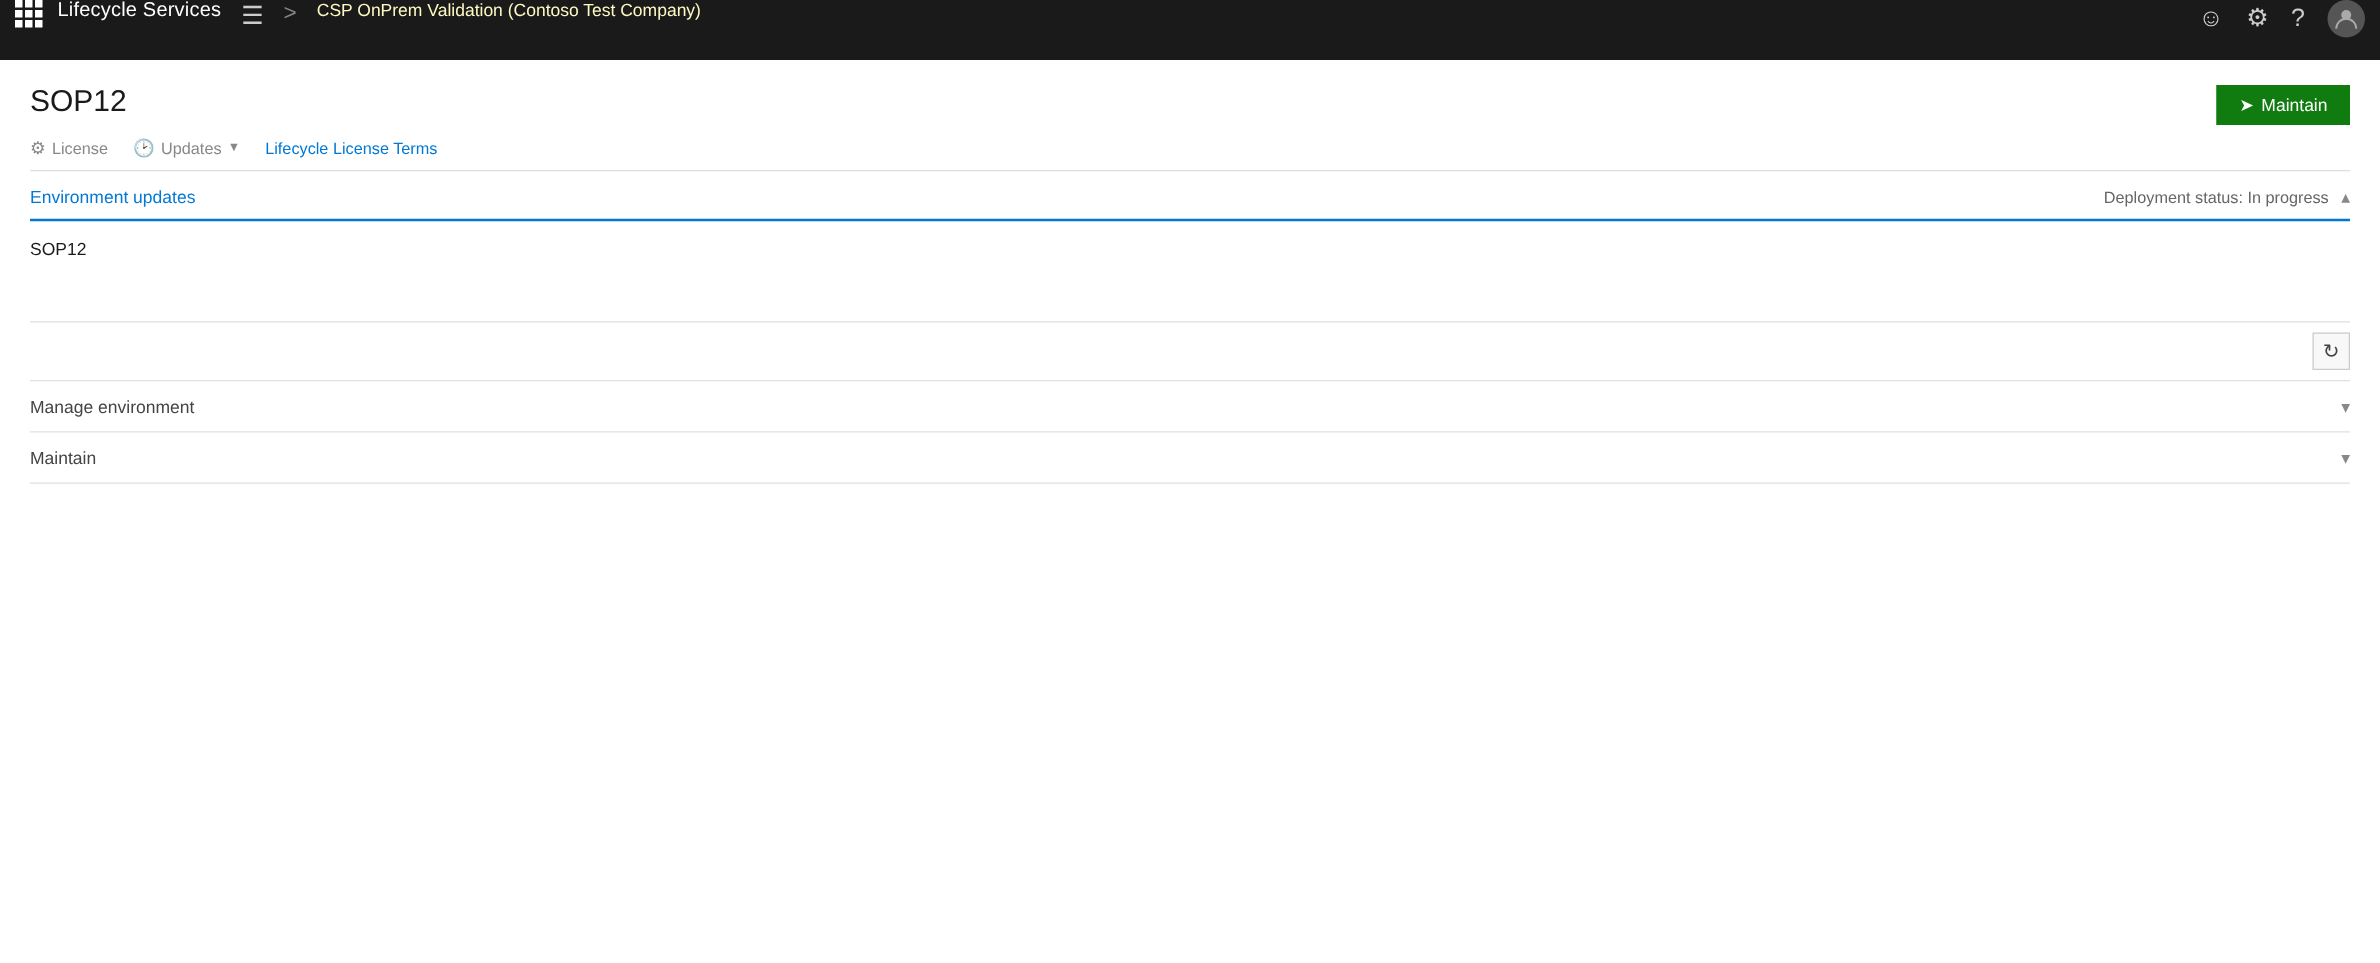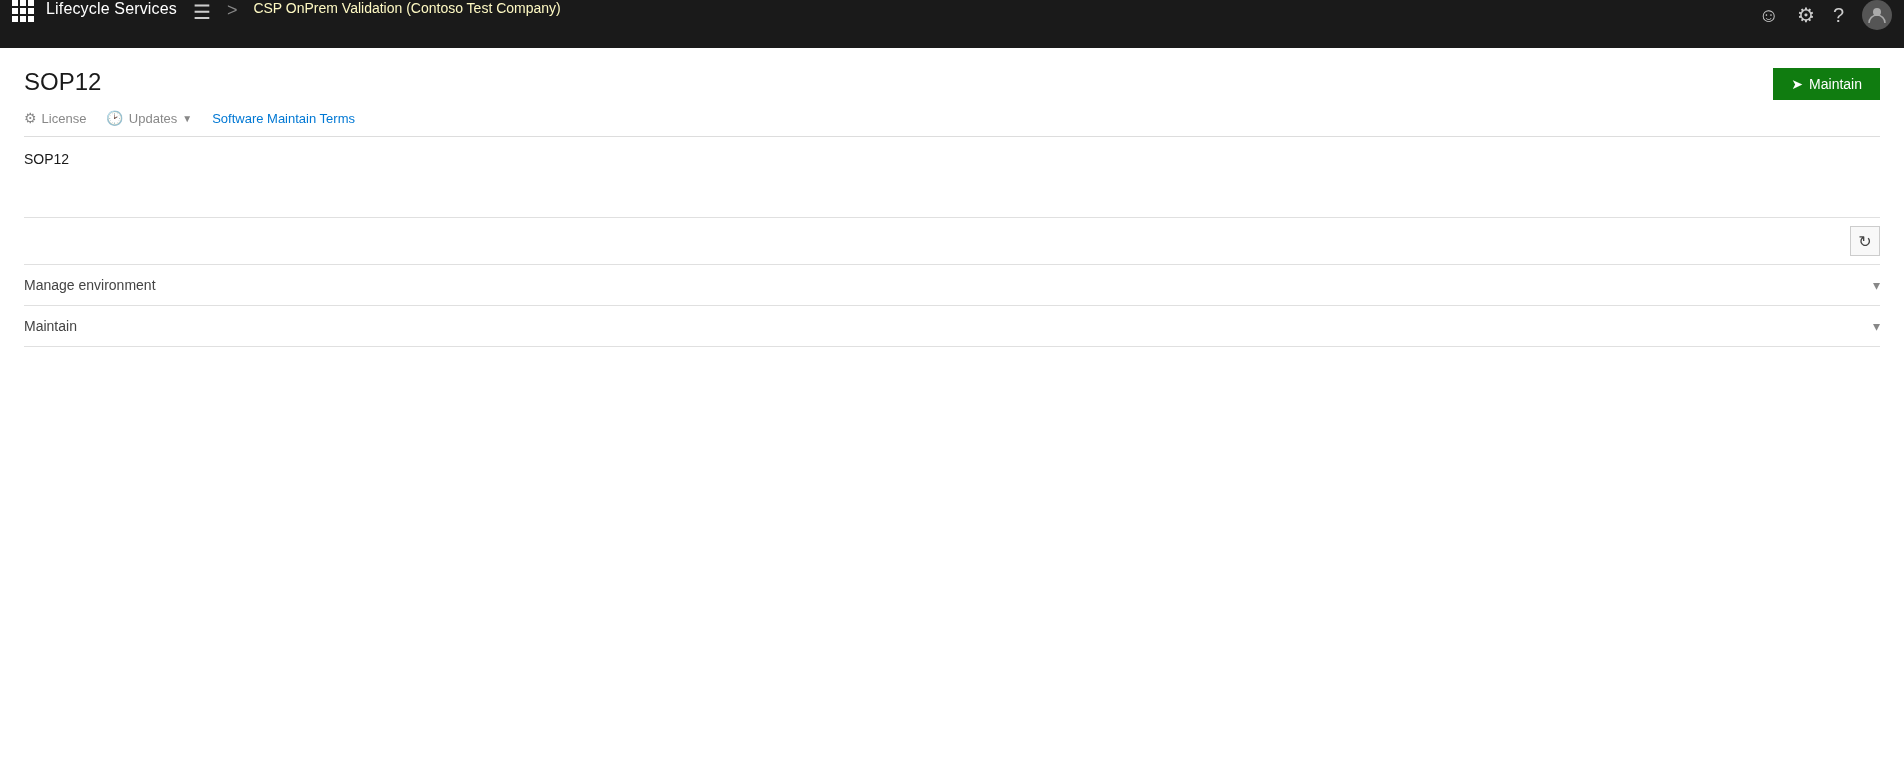--- a/index.html
+++ b/index.html
@@ -251,25 +251,32 @@
     <div class="toolbar-item">
       <span class="toolbar-icon">⚙</span>
       <span>License</span>
     </div>
     <div class="toolbar-item">
       <span class="toolbar-icon">🕑</span>
       <span>Updates</span>
       <span class="chevron">▼</span>
     </div>
     <a class="toolbar-item link" href="#">
-      <span>Software Maintain Terms</span>
+      <span>Lifecycle License Terms</span>
     </a>
   </div>
 
   <div class="section">
+    <div class="section-header">
+      <span class="section-title">Environment updates</span>
+      <div class="section-right">
+        <span class="section-status">Deployment status: In progress</span>
+        <span class="collapse-icon">▴</span>
+      </div>
+    </div>
     <div class="section-body">
       <span class="env-name">SOP12</span>
     </div>
   </div>
 
   <div class="refresh-row">
     <button class="refresh-btn" title="Refresh">
       <span>↻</span>
     </button>
   </div>

